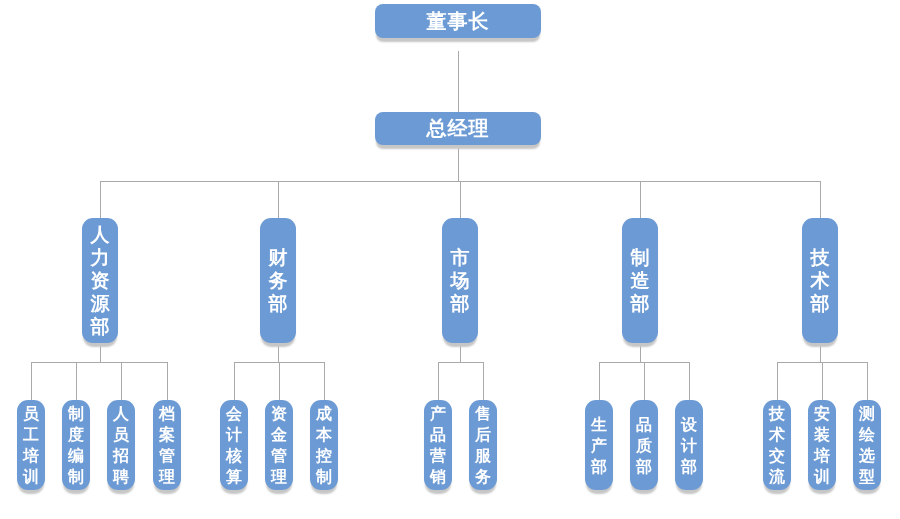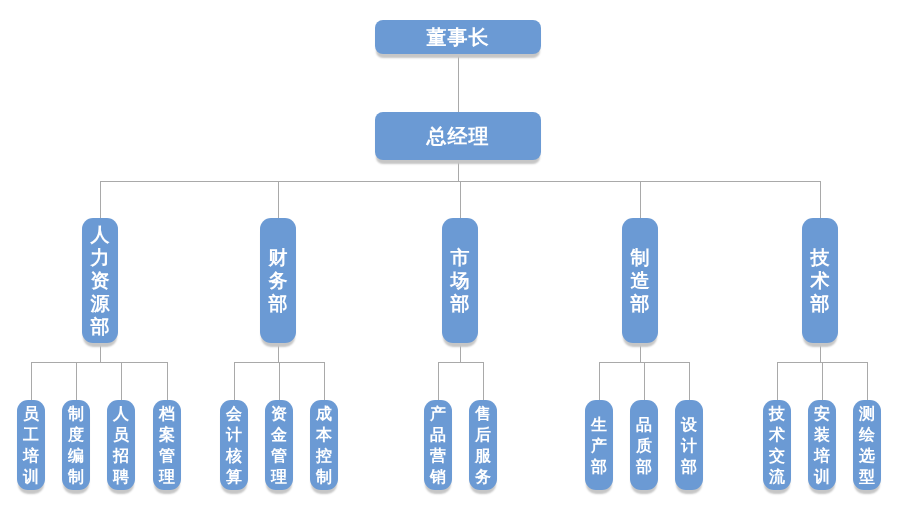--- a/index.html
+++ b/index.html
@@ -75,25 +75,25 @@
       <div class="cline" style="left: 599px; top: 362px; width: 1px; height: 38px;"></div>
       <div class="cline" style="left: 644px; top: 362px; width: 1px; height: 38px;"></div>
       <div class="cline" style="left: 689px; top: 362px; width: 1px; height: 38px;"></div>
       <div class="cline" style="left: 820px; top: 341px; width: 1px; height: 21px;"></div>
       <div class="cline" style="left: 777px; top: 362px; width: 91px; height: 1px;"></div>
       <div class="cline" style="left: 777px; top: 362px; width: 1px; height: 38px;"></div>
       <div class="cline" style="left: 822px; top: 362px; width: 1px; height: 38px;"></div>
       <div class="cline" style="left: 867px; top: 362px; width: 1px; height: 38px;"></div>
     </div>
 
-  <div class="node hnode" style="left:375px;top:20px;width:166px;height:34px">
+  <div class="node hnode" style="left:375px;top:4px;width:166px;height:34px">
     <span class="label">董事长</span>
   </div>
 
-  <div class="node hnode" style="left:375px;top:112px;width:166px;height:48px">
+  <div class="node hnode" style="left:375px;top:112px;width:166px;height:33px">
     <span class="label">总经理</span>
   </div>
 
   <div class="node vnode dept" style="left:82px;top:218px;width:36px;height:125px">
     <span class="label vtext">人
 力
 资
 源
 部</span>
   </div>

